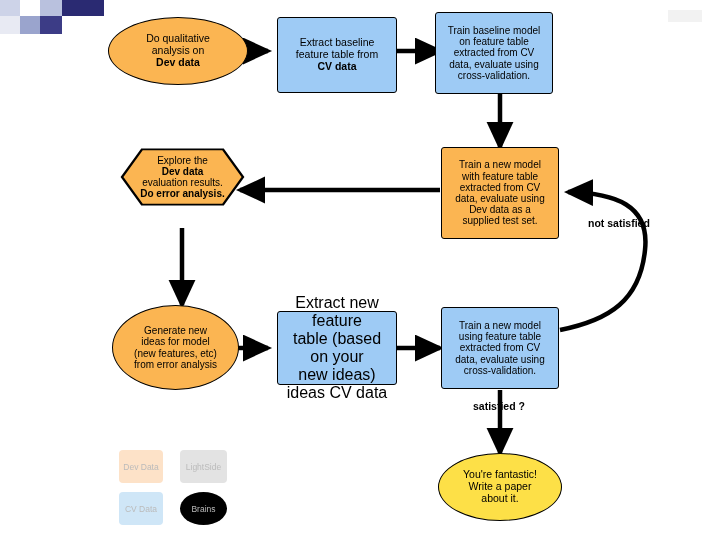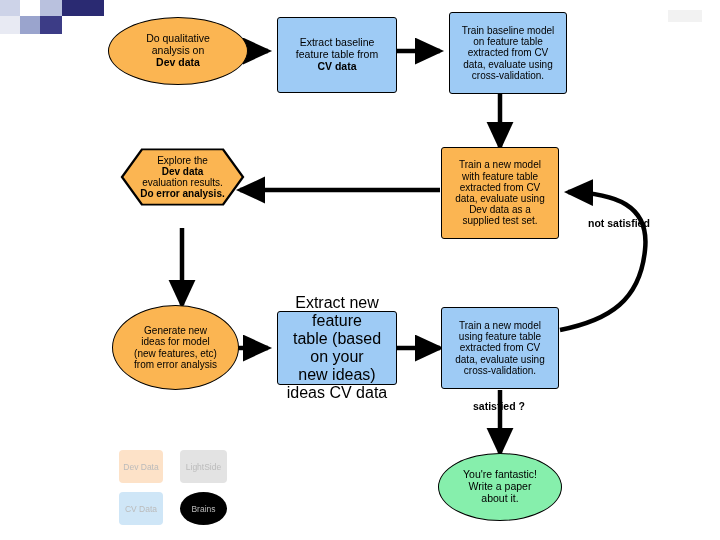--- a/index.html
+++ b/index.html
@@ -91,21 +91,21 @@
   </div>
 
   <div class="node rect blue" style="left:277px;top:17px;width:120px;height:76px;font-size:10.5px;">
     <div class="txt">
       <span>Extract baseline</span><br>
       <span>feature table from</span><br>
       <b>CV data</b>
     </div>
   </div>
 
-  <div class="node rect blue" style="left:449px;top:12px;width:118px;height:82px;font-size:10px;">
+  <div class="node rect blue" style="left:435px;top:12px;width:118px;height:82px;font-size:10px;">
     <div class="txt">
       <span>Train baseline model</span><br>
       <span>on feature table</span><br>
       <span>extracted from CV</span><br>
       <span>data, evaluate using</span><br>
       <span>cross-validation.</span>
     </div>
   </div>
 
   <div class="node rect orange" style="left:441px;top:147px;width:118px;height:92px;font-size:10px;">
@@ -152,21 +152,21 @@
   <div class="node rect blue" style="left:441px;top:307px;width:118px;height:82px;font-size:10px;">
     <div class="txt">
       <span>Train a new model</span><br>
       <span>using feature table</span><br>
       <span>extracted from CV</span><br>
       <span>data, evaluate using</span><br>
       <span>cross-validation.</span>
     </div>
   </div>
 
-  <div class="node ellipse" style="left:438px;top:453px;width:124px;height:68px;background:#86efac;font-size:10.5px;">
+  <div class="node ellipse" style="left:438px;top:453px;width:124px;height:68px;background:#fde047;font-size:10.5px;">
     <div class="txt">
       <span>You're fantastic!</span><br>
       <span>Write a paper</span><br>
       <span>about it.</span>
     </div>
   </div>
 
   <div class="label" style="left:588px;top:217px;">not satisfied</div>
   <div class="label" style="left:473px;top:400px;">satisfied ?</div>
 

